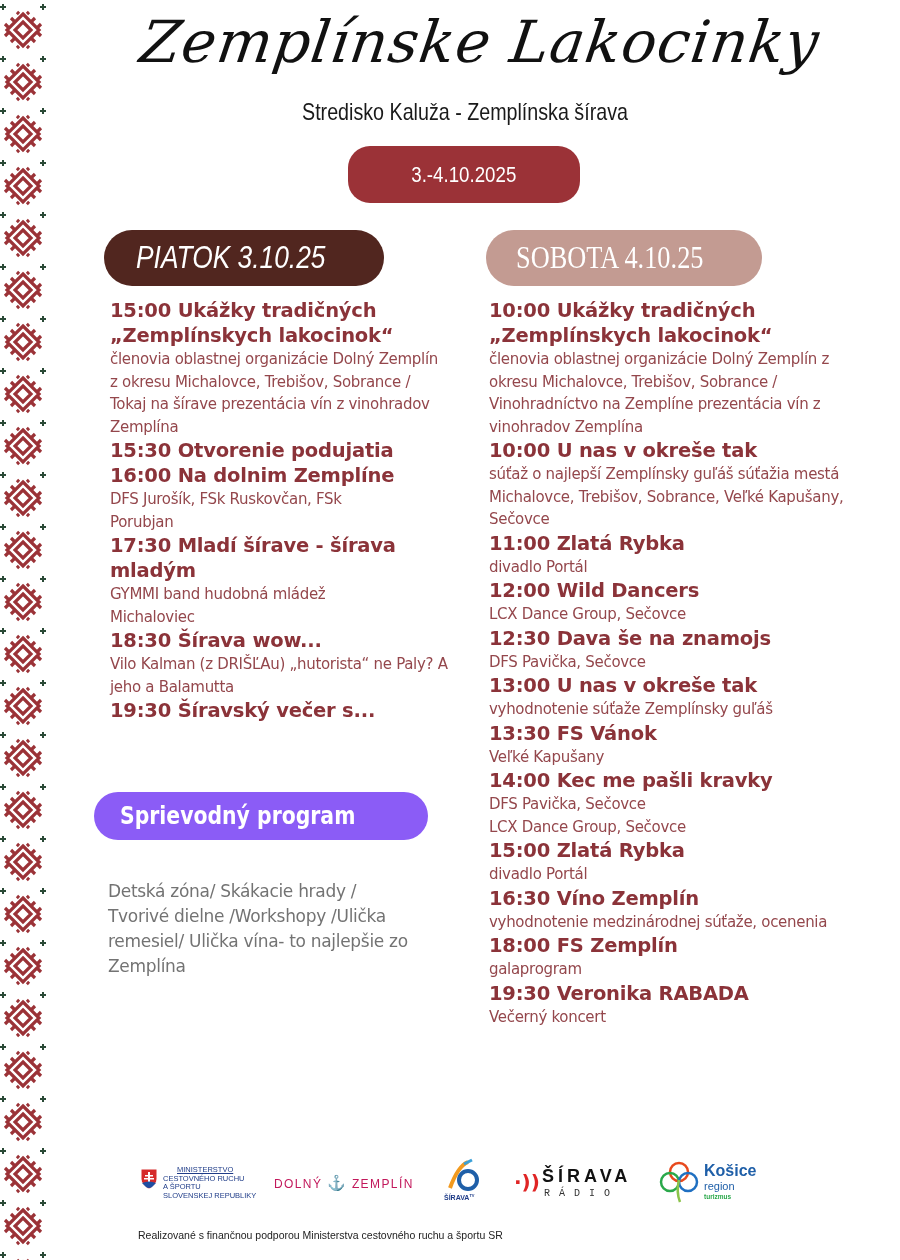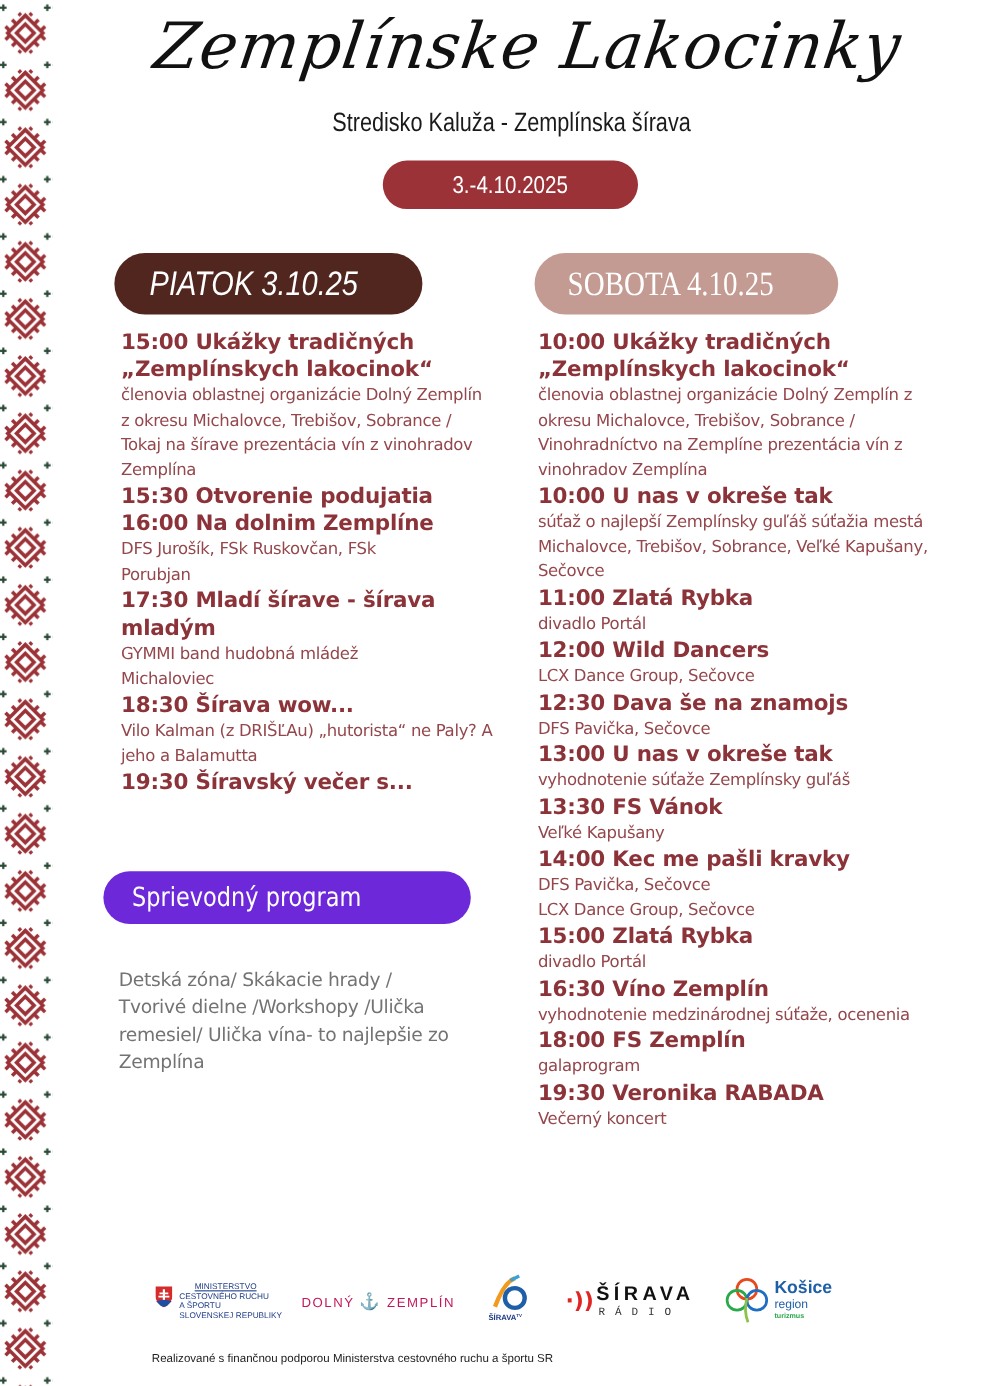--- a/index.html
+++ b/index.html
@@ -5,30 +5,30 @@
   html, body { margin:0; padding:0; }
   body { width:900px; height:1260px; background:#ffffff; position:relative; overflow:hidden;
          font-family:"DejaVu Sans", sans-serif; color:#8b3339; }
   .border-strip { position:absolute; left:0; top:0; width:48px; height:1260px; }
   .title { position:absolute; left:130px; top:8px; width:700px; text-align:center;
            font-family:"DejaVu Serif", serif; font-style:italic; font-size:58px; color:#111;
            letter-spacing:1px; transform:skewX(-8deg); }
   .subtitle { position:absolute; left:260px; top:98px; width:410px; text-align:center;
               font-family:"Liberation Sans Narrow","Liberation Sans", sans-serif; font-size:24px; color:#1a1a1a;
               transform:scaleX(0.82); }
-  .date-pill { position:absolute; left:348px; top:146px; width:232px; height:44px; border-radius:22px;
+  .date-pill { position:absolute; left:348px; top:146px; width:232px; height:57px; border-radius:22px;
                background:#9b3237; color:#fff; font-family:"Liberation Sans", sans-serif; font-size:22px;
                display:flex; align-items:center; justify-content:center; }
   .date-pill span { display:inline-block; transform:scaleX(0.85); }
   .day-pill { position:absolute; height:56px; border-radius:28px; display:flex; align-items:center;
               font-family:"Liberation Sans", sans-serif; font-size:31px; color:#fff; }
   .day-pill span { display:inline-block; transform:scaleX(0.85); transform-origin:left center; }
   .pill-dark { left:104px; top:230px; width:280px; background:#51261f; }
   .pill-light { left:486px; top:230px; width:276px; background:#c39b92; }
-  .pill-sprievod { left:94px; top:792px; width:334px; height:48px; border-radius:24px; background:#6d28d9; font-size:24px; }
+  .pill-sprievod { left:94px; top:792px; width:334px; height:48px; border-radius:24px; background:#8b5cf6; font-size:24px;font-weight:bold; }
   .col { position:absolute; }
   .col-left { left:110px; top:298px; width:340px; }
   .col-right { left:489px; top:298px; width:390px; }
   .ev-title { font-family:"DejaVu Sans", sans-serif; font-weight:bold; font-size:19.5px; line-height:25px;
               color:#8b3339; letter-spacing:-0.2px; }
   .ev-desc { font-family:"DejaVu Sans", sans-serif; font-size:15px; line-height:22.5px; color:#94474c;
              letter-spacing:-0.3px; }
   .sprievod-text { position:absolute; left:108px; top:879px; width:310px; font-size:17px; line-height:25px;
                    color:#737373; letter-spacing:-0.3px; }
   .logos { position:absolute; left:130px; top:1158px; width:640px; height:50px; }

